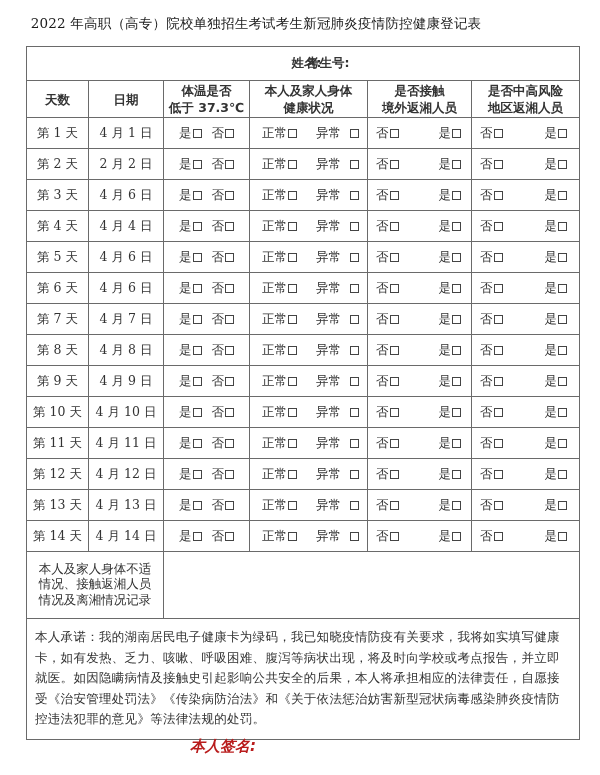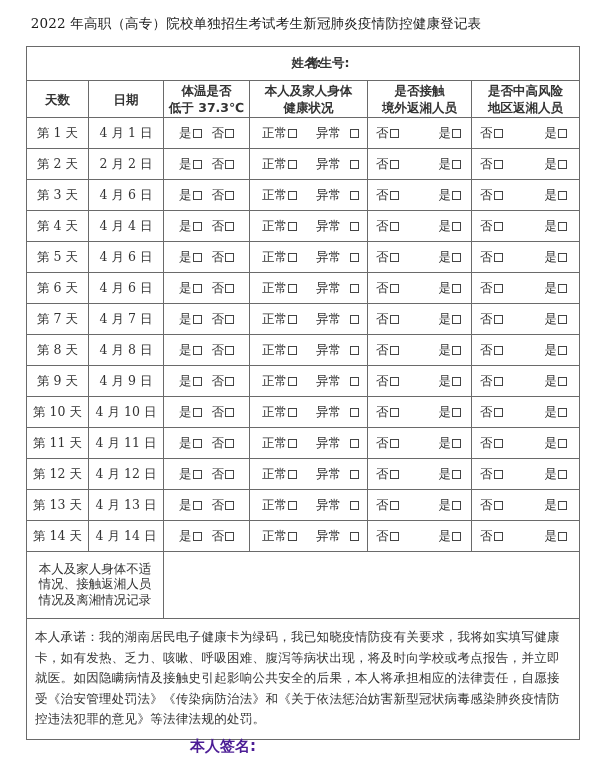--- a/index.html
+++ b/index.html
@@ -109,22 +109,23 @@
       line-height: 20.5px;
       letter-spacing: 0.3px;
       color: #333;
     }
     .signature {
       position: absolute;
       left: 190px;
       top: 737px;
       font-size: 15px;
       font-weight: bold;
-      color: #4c1d95;
+      color: #b91c1c;
       font-family: "DejaVu Sans", "Liberation Sans", sans-serif;
+      font-style: italic;
     }
   </style>
 </head>
 <body>
 
 <div class="title">2022 年高职（高专）院校单独招生考试考生新冠肺炎疫情防控健康登记表</div>
 
 <table class="form">
   <colgroup>
     <col style="width:62px">

